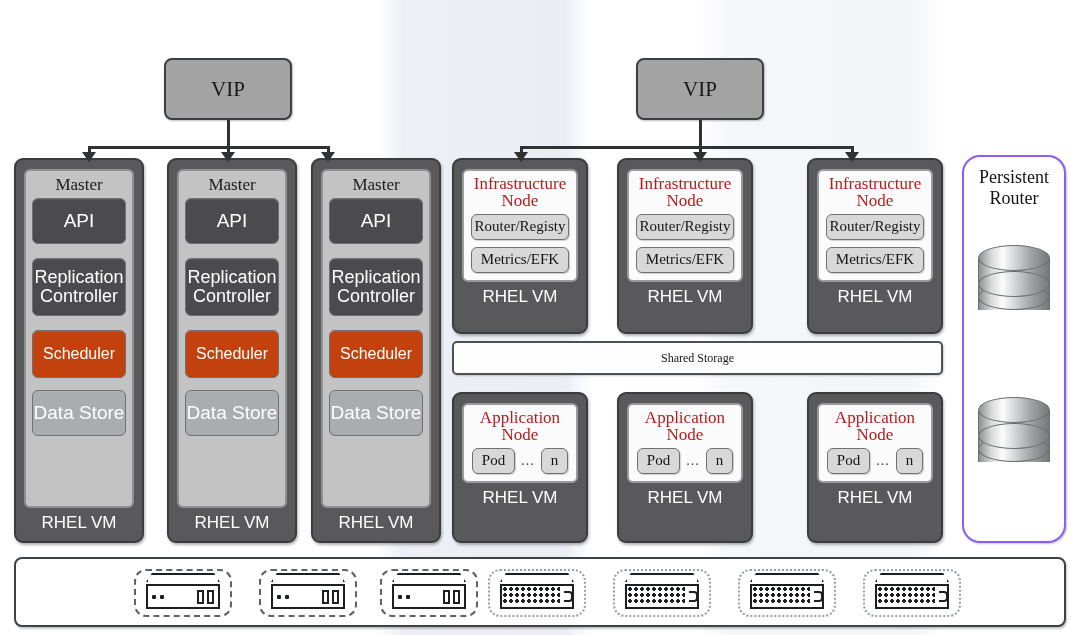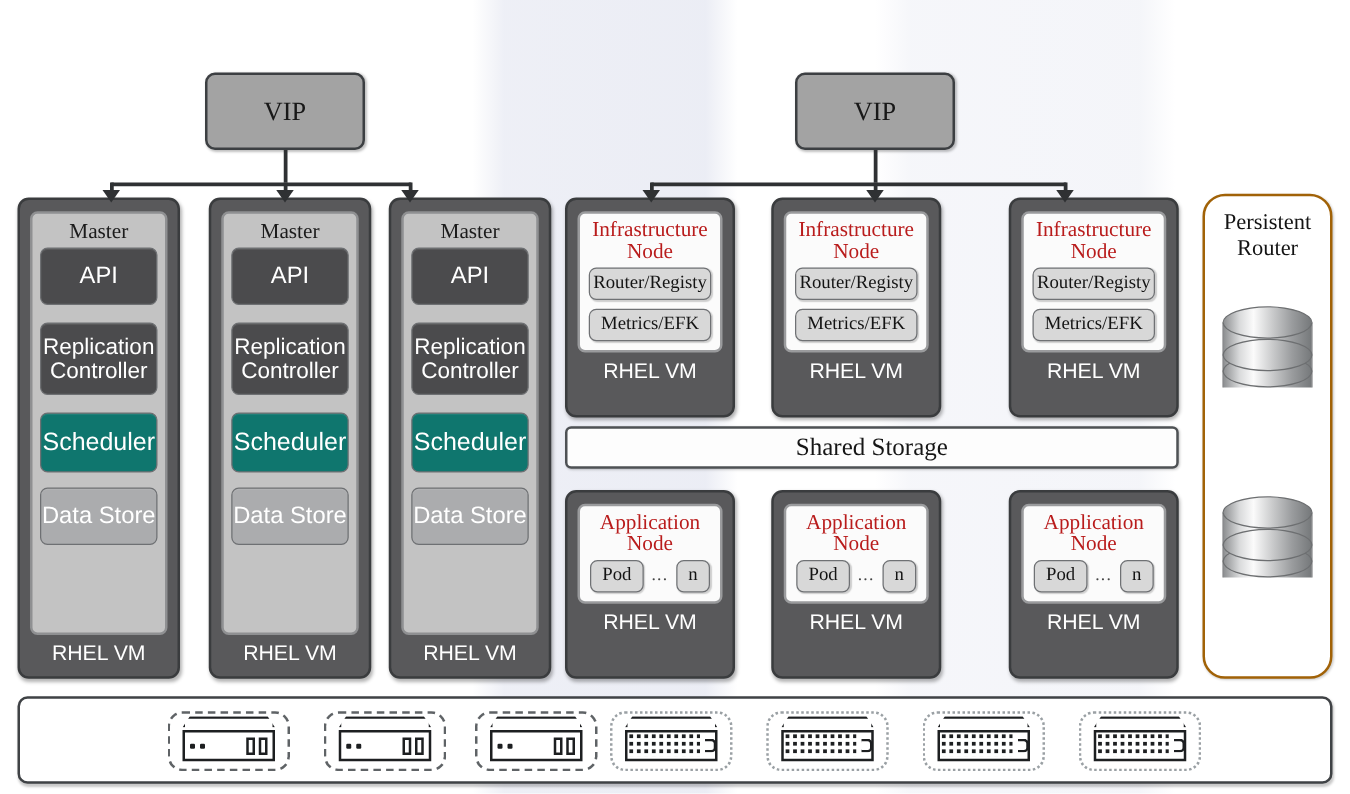--- a/index.html
+++ b/index.html
@@ -113,21 +113,21 @@
     border: 1px solid #6e7073;
     font-family: "Liberation Sans", "DejaVu Sans", sans-serif;
     color: #ffffff;
     display: flex; align-items: center; justify-content: center;
     text-align: center;
     line-height: 1.04;
     box-shadow: inset 0 1px 0 rgba(255,255,255,.08);
   }
   .comp-api      { background: #4b4b4d; height: 46px; font-size: 19px; margin-bottom: 14px; }
   .comp-repl     { background: #4b4b4d; height: 58px; font-size: 18px; margin-bottom: 14px; }
-  .comp-sched    { background: #0f766e; height: 48px; font-size: 20px; margin-bottom: 12px; }
+  .comp-sched    { background: #c2410c; height: 48px; font-size: 16px; margin-bottom: 12px; }
   .comp-ds       { background: #abacae; height: 46px; font-size: 19px; color:#ffffff; }
 
   
   .node-panel {
     width: 100%;
     background: #fbfbfb;
     border: 2px solid #9a9b9d;
     border-radius: 6px;
     display: flex; flex-direction: column;
     align-items: center;
@@ -164,29 +164,29 @@
   }
   .pod-ellipsis { font-size: 14px; color: #444; letter-spacing: 1px; }
 
   
   .shared-storage {
     position: absolute;
     background: #fdfdfd;
     border: 2px solid #4e5154;
     border-radius: 5px;
     display: flex; align-items: center; justify-content: center;
-    font-size: 20px; color: #161616;
+    font-size: 12px; color: #161616;
     box-shadow: 1px 1px 2px rgba(0,0,0,.2);
   }
 
   
   .persist {
     position: absolute;
     background: #ffffff;
-    border: 2px solid #a16207;
+    border: 2px solid #8b5cf6;
     border-radius: 18px;
     display: flex; flex-direction: column; align-items: center;
     padding-top: 10px;
     box-shadow: 1px 1px 2px rgba(0,0,0,.2);
   }
   .persist-title {
     font-size: 18px; color: #141414;
     text-align: center; line-height: 1.15;
   }
   .db-wrap { position: absolute; left: 0; right: 0; display: flex; justify-content: center; }

